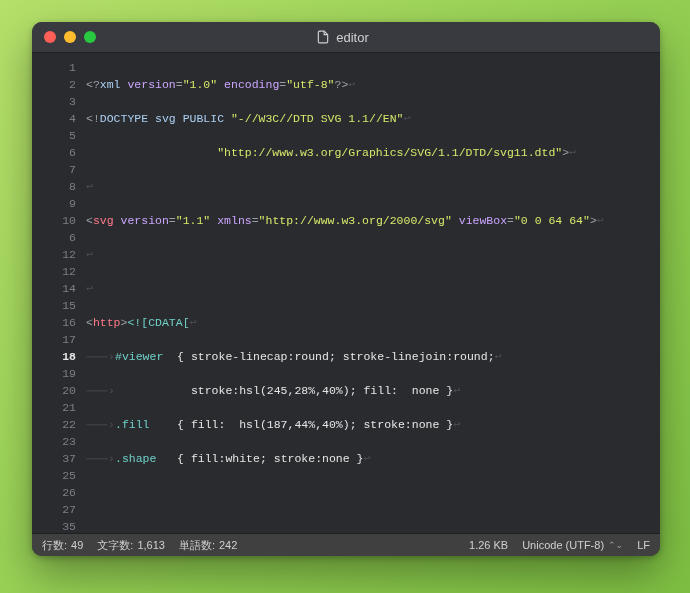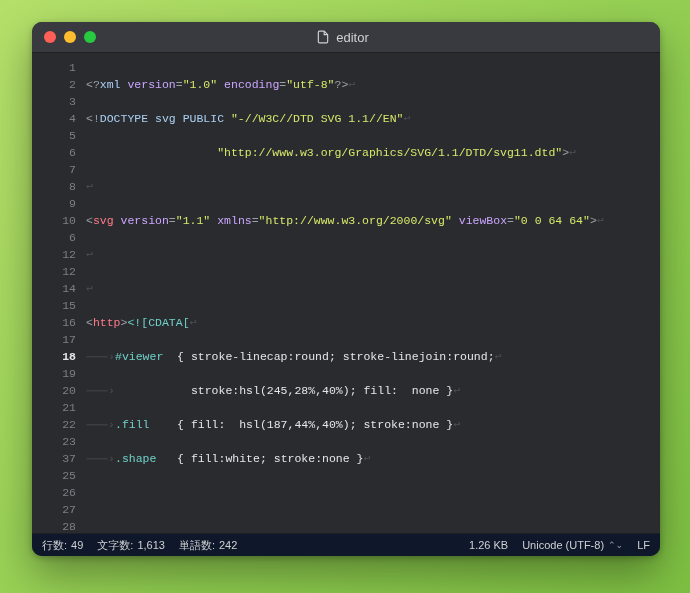--- a/index.html
+++ b/index.html
@@ -67,21 +67,21 @@
   .tag{color:#ff7b89}       
   .attr{color:#cba6ff}      
   .str{color:#d7e86a}       
   .punc{color:#9aa0a6}      
   .txt{color:#e6e6e6}        
   .prop{color:#6fd1c8}
   .inv{color:#4d5059}       
 
   .statusbar{
     height:22px;flex:none;
-    background:#0f172a;
+    background:#404040;
     border-top:1px solid #1e1f22;
     display:flex;align-items:center;
     color:#cfd0d2;
     font-size:11px;
     font-family:-apple-system,Helvetica,Arial,sans-serif;
     padding:0 10px;
     gap:14px;
   }
   .statusbar .spacer{flex:1}
   .statusbar .seg{display:flex;align-items:center;gap:4px}
@@ -129,21 +129,21 @@
         <div style="color: rgb(230, 230, 230); font-weight: 600; padding-left: 20px;">18</div>
         <div>19</div>
         <div>20</div>
         <div>21</div>
         <div>22</div>
         <div>23</div>
         <div>37</div>
         <div>25</div>
         <div>26</div>
         <div>27</div>
-        <div>28</div>
+        <div>35</div>
       </div>
 
     <div class="code">
 <span class="line"><span class="punc">&lt;?</span><span class="pi">xml</span><span> </span><span class="attr">version</span><span class="punc">=</span><span class="str">"1.0"</span> <span class="attr">encoding</span><span class="punc">=</span><span class="str">"utf-8"</span><span class="punc">?&gt;</span><span class="inv">↩</span></span>
 <span class="line"><span class="punc">&lt;!</span><span class="pi">DOCTYPE svg PUBLIC</span><span> </span><span class="str">"-//W3C//DTD SVG 1.1//EN"</span><span class="inv">↩</span></span>
 <span class="line"><span>                   </span><span class="str">"http://www.w3.org/Graphics/SVG/1.1/DTD/svg11.dtd"</span><span class="punc">&gt;</span><span class="inv">↩</span></span>
 <span class="line"><span class="inv">↩</span></span>
 <span class="line"><span class="punc">&lt;</span><span class="tag">svg</span> <span class="attr">version</span><span class="punc">=</span><span class="str">"1.1"</span> <span class="attr">xmlns</span><span class="punc">=</span><span class="str">"http://www.w3.org/2000/svg"</span> <span class="attr">viewBox</span><span class="punc">=</span><span class="str">"0 0 64 64"</span><span class="punc">&gt;</span><span class="inv">↩</span></span>
 <span class="line"><span class="inv">↩</span></span>
 <span class="line"><span class="inv">↩</span></span>

